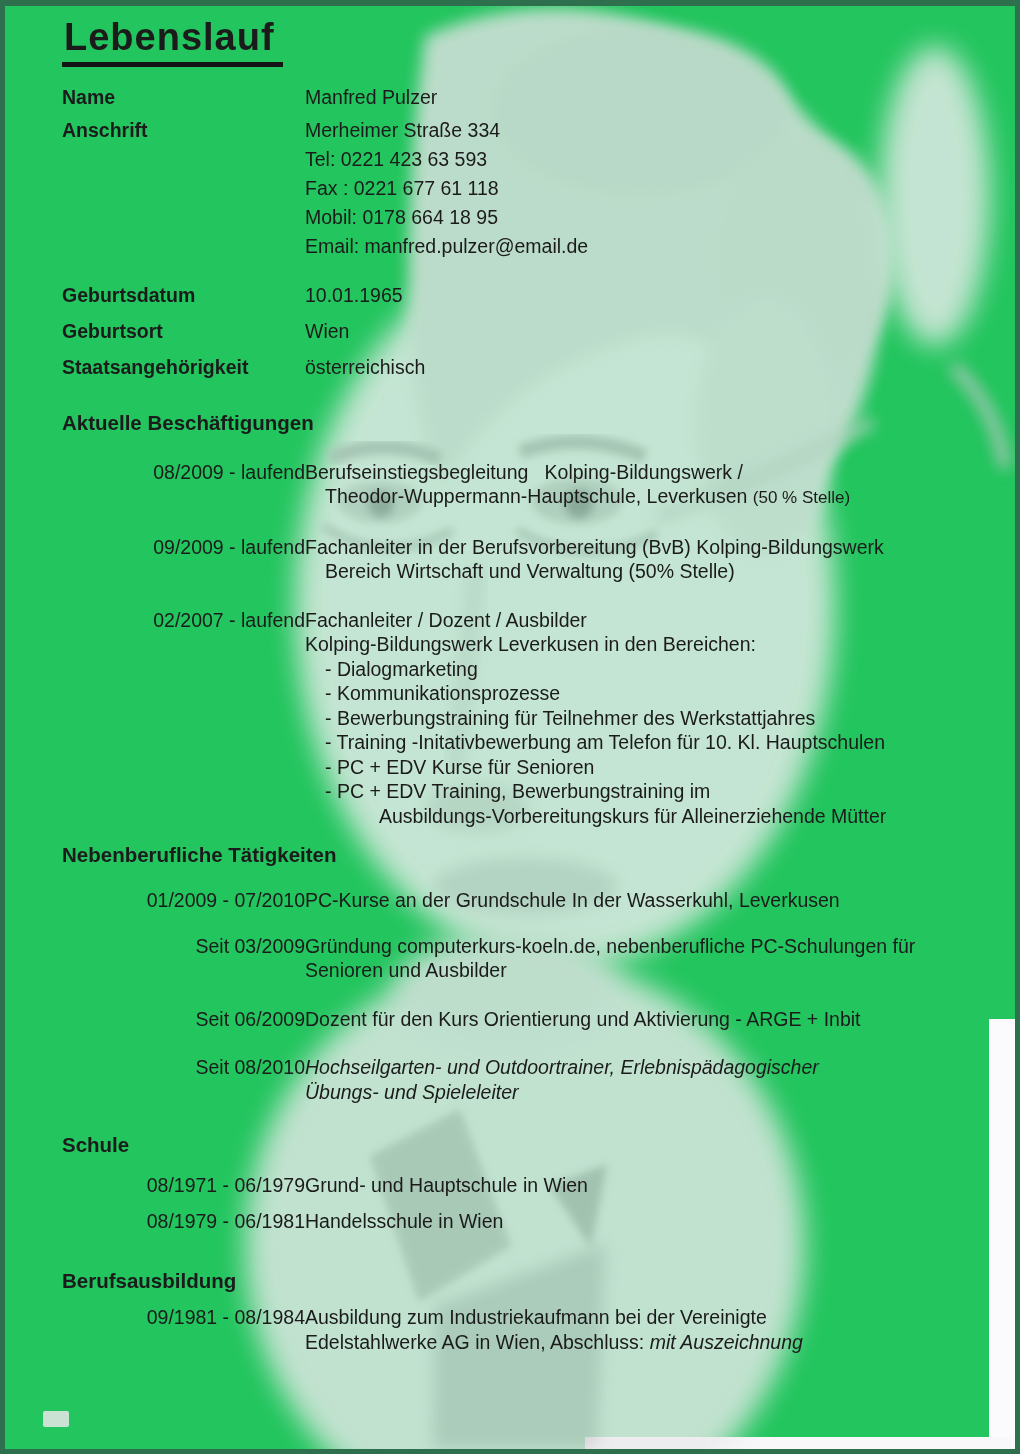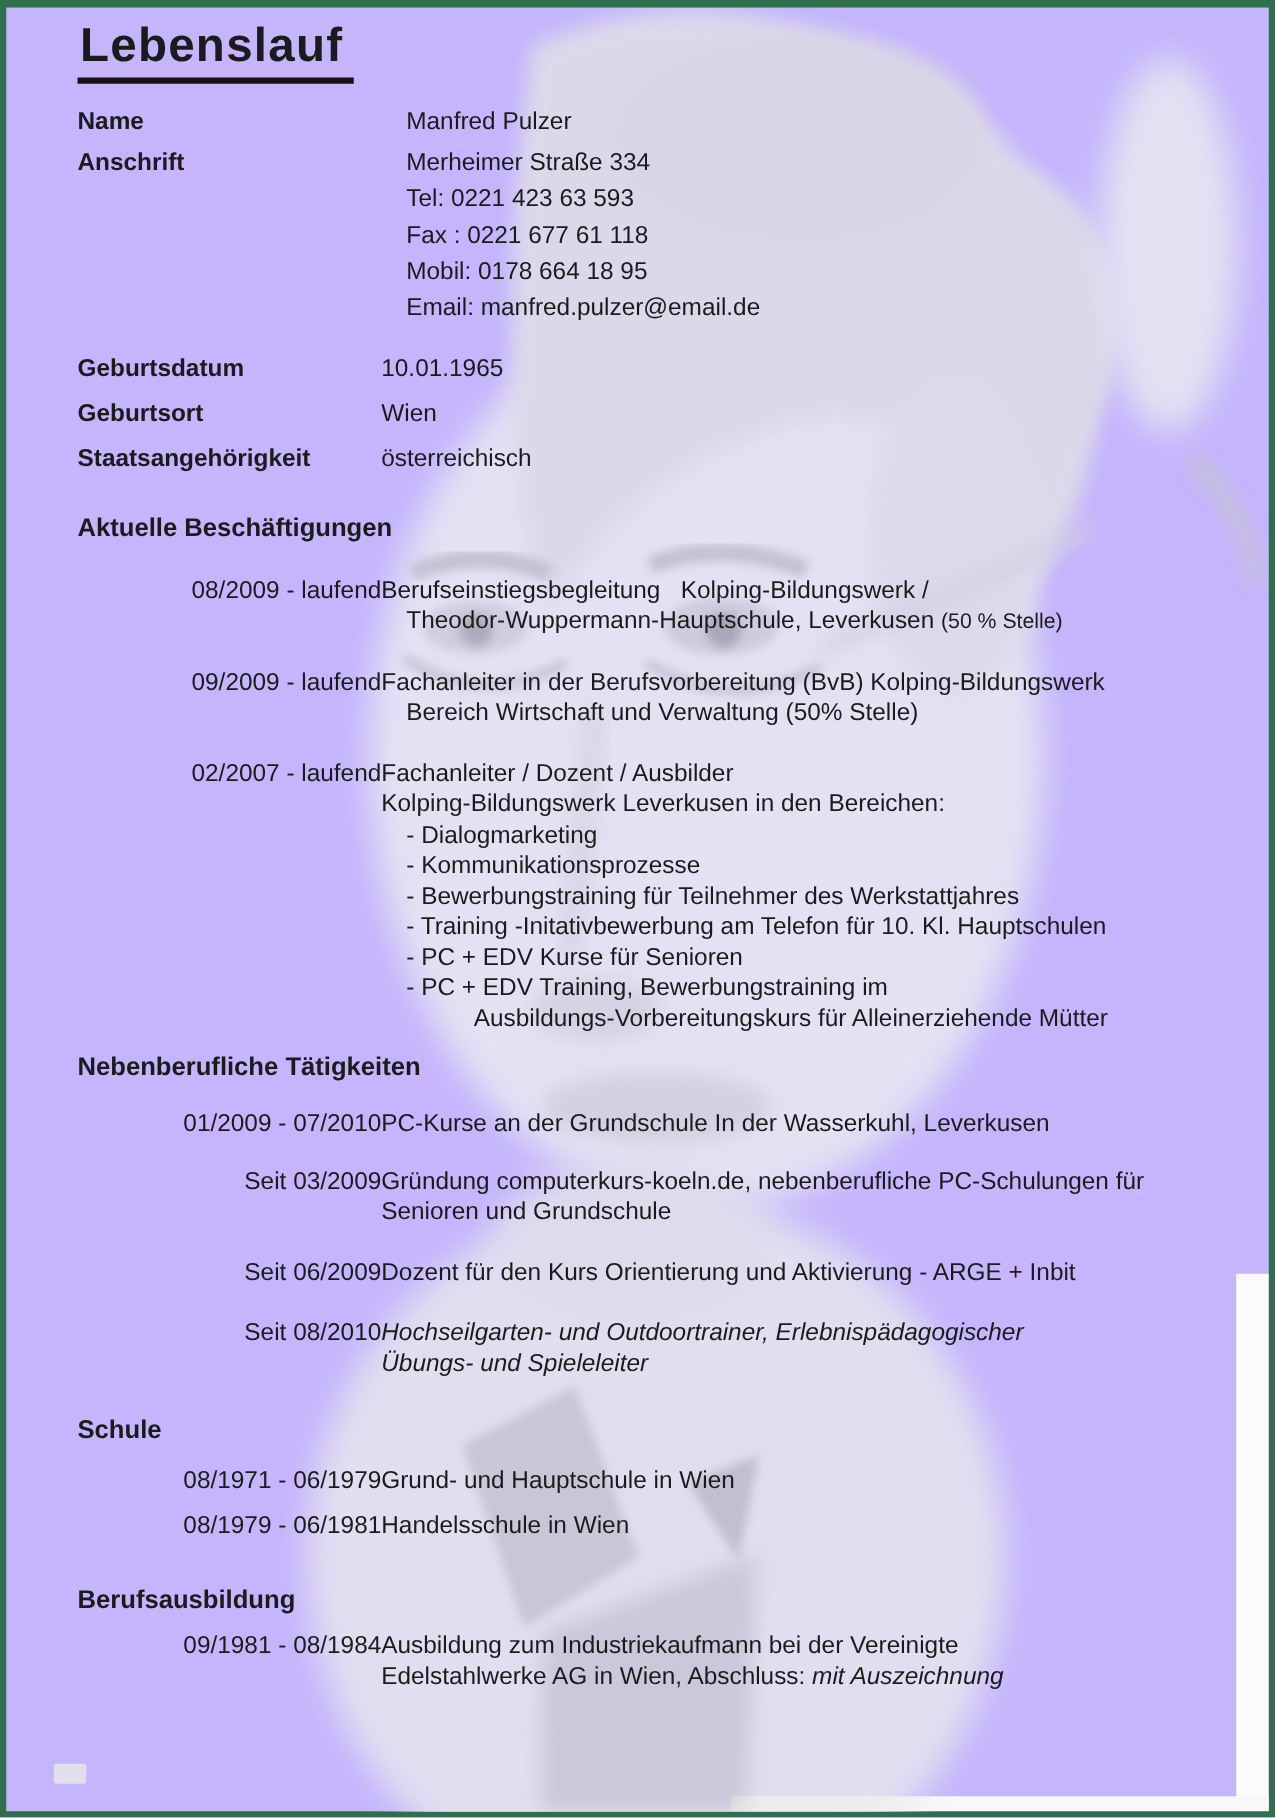--- a/index.html
+++ b/index.html
@@ -2,21 +2,21 @@
 <html><head>
 <meta charset="utf-8">
 <style>
   html,body{margin:0;padding:0;background:#ffffff;}
   .page{
     position:relative;
     width:1020px;height:1454px;
     box-sizing:border-box;
     border:5px solid #2e6f4e;
     border-top-width:6px;
-    background:#c4b5fd;
+    background:#22c55e;
     overflow:hidden;
     color:#1b1b1b;
     font-family:"Liberation Sans", sans-serif;
     font-size:19.5px;
   }
   .white-right{position:absolute;right:0;bottom:0;width:26px;height:430px;background:#fbfafc;}
   .white-bottom{position:absolute;right:0;bottom:0;width:430px;height:12px;background:#f8f7f9;}
   .watermark{position:absolute;left:0;top:0;z-index:1;pointer-events:none;}
   .corner-mark{position:absolute;left:38px;bottom:22px;width:26px;height:16px;background:#e8e6e9;opacity:.85;border-radius:2px;z-index:1;}
   .content{position:relative;z-index:2;padding:8px 26px 0 57px;}
@@ -26,21 +26,21 @@
     letter-spacing:1px;
     border-bottom:5px solid #141414;
     padding:0 8px 3px 2px;
     margin:2px 0 0 0;
   }
   .fields .frow{display:flex;}
   .lbl{flex:0 0 243px;width:243px;font-weight:bold;line-height:29px;}
   .val{flex:1;}
   .vline{line-height:29px;white-space:pre-wrap;}
   .fields.contact{margin-top:16px;}
-  .fields.contact .frow{margin-bottom:4px;gap:20px;}
+  .fields.contact .frow{margin-bottom:4px;}
   .fields.facts{margin-top:20px;}
   .fields.facts .frow{margin-bottom:7px;}
   .heading{font-size:20.5px;font-weight:bold;line-height:26px;margin-top:28px;}
   .entry{display:flex;margin-top:24px;}
   .date{flex:0 0 243px;width:243px;line-height:24.5px;text-align:right;}
   .econtent{flex:1;}
   .eline{line-height:24.5px;white-space:pre-wrap;}
   .ind1{margin-left:20px;}
   .ind2{margin-left:74px;}
   .b{font-weight:normal;}
@@ -187,21 +187,21 @@
         <div class="entry">
           <div class="date">01/2009 - 07/2010</div>
           <div class="econtent">
             <div class="eline"><span>PC-Kurse an der Grundschule In der Wasserkuhl, Leverkusen</span></div>
           </div>
         </div>
         <div class="entry">
           <div class="date">Seit 03/2009</div>
           <div class="econtent">
             <div class="eline"><span>Gründung </span><span class="b ">computerkurs-koeln.de</span><span>, nebenberufliche PC-Schulungen für</span></div>
-            <div class="eline"><span>Senioren und Grundschule</span></div>
+            <div class="eline"><span>Senioren und Ausbilder</span></div>
           </div>
         </div>
         <div class="entry">
           <div class="date">Seit 06/2009</div>
           <div class="econtent">
             <div class="eline"><span class="b ">Dozent</span><span> für den Kurs Orientierung und Aktivierung - ARGE + Inbit</span></div>
           </div>
         </div>
         <div class="entry">
           <div class="date">Seit 08/2010</div>

